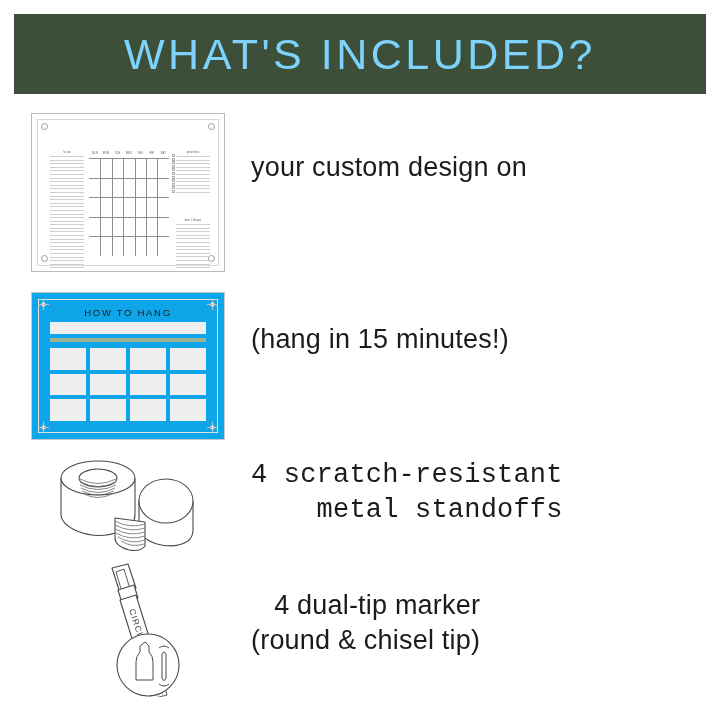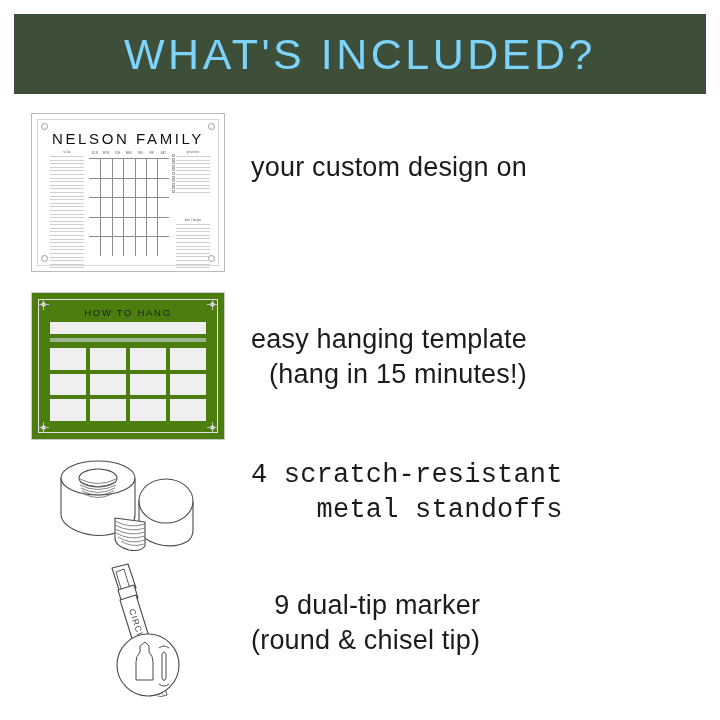--- a/index.html
+++ b/index.html
@@ -71,21 +71,21 @@
   .checkrow{position:relative;height:1px;margin-bottom:2.6px;background:#cfcfcf;}
   .checkrow::before{
     content:"";position:absolute;left:-4px;top:-2px;width:3px;height:3px;
     border:.5px solid #b0b0b0;box-sizing:border-box;
   }
   .notes-right2{right:14px;top:104px;}
 
   
   .tmpl{
     position:absolute;left:31px;top:292px;width:194px;height:148px;
-    background:#4d7c0f;border:1px solid #c9c9c9;box-sizing:border-box;
+    background:#0ea5e9;border:1px solid #c9c9c9;box-sizing:border-box;
   }
   .tmpl-inner{
     position:absolute;left:6px;top:6px;right:6px;bottom:6px;
     border:1px solid #e2e2e2;box-sizing:border-box;
   }
   .cross{position:absolute;width:11px;height:11px;}
   .cross::before,.cross::after{content:"";position:absolute;background:#c3c3c3;}
   .cross::before{left:5px;top:0;width:1px;height:11px;}
   .cross::after{top:5px;left:0;height:1px;width:11px;}
   .cross .dot{
@@ -133,21 +133,20 @@
 </div>
 
 <div class="board">
   <div class="board-inner"></div>
 
   <div class="screw tl"></div>
   <div class="screw tr"></div>
   <div class="screw bl"></div>
   <div class="screw br"></div>
 
-  <div class="cal-title">NELSON FAMILY</div>
 
   <div class="notes notes-left">
     <div class="hdr">to do</div>
     <div class="rule"></div>
     <div class="rule"></div>
     <div class="rule"></div>
     <div class="rule"></div>
     <div class="rule"></div>
     <div class="rule"></div>
     <div class="rule"></div>
@@ -268,21 +267,20 @@
     <div></div>
     <div></div>
     <div></div>
     <div></div>
     <div></div>
     <div></div>
   </div>
 </div>
 
 <div class="copy copy-2">
-  <div>easy hanging template</div>
   <div>(hang in 15 minutes!)</div>
 </div>
 
 <div class="standoffs">
   <svg width="140" height="100" viewBox="0 0 140 100">
     <g fill="#ffffff" stroke="#4a4a4a" stroke-width="1.1" stroke-linejoin="round">
 
       <path d="M6 26 L6 62 Q6 72 22 79 Q44 88 66 79 Q80 73 80 63 L80 27 Z"></path>
 
       <ellipse cx="43" cy="26" rx="37" ry="17"></ellipse>
@@ -345,15 +343,15 @@
       <path d="M90 92 L90 116" stroke-width="1" fill="none"></path>
       <path d="M90 92 Q92 88 94 92" stroke-width="1" fill="none"></path>
       <path d="M90 116 Q92 121 94 116" stroke-width="1" fill="none"></path>
       <path d="M87 86 Q92 82 97 86" stroke-width="1" fill="none"></path>
       <path d="M87 122 Q92 126 97 122" stroke-width="1" fill="none"></path>
     </g>
   </svg>
 </div>
 
 <div class="copy copy-4">
-  <div>9 dual-tip marker</div>
+  <div>4 dual-tip marker</div>
   <div>(round &amp; chisel tip)</div>
 </div>
 
 </body></html>

